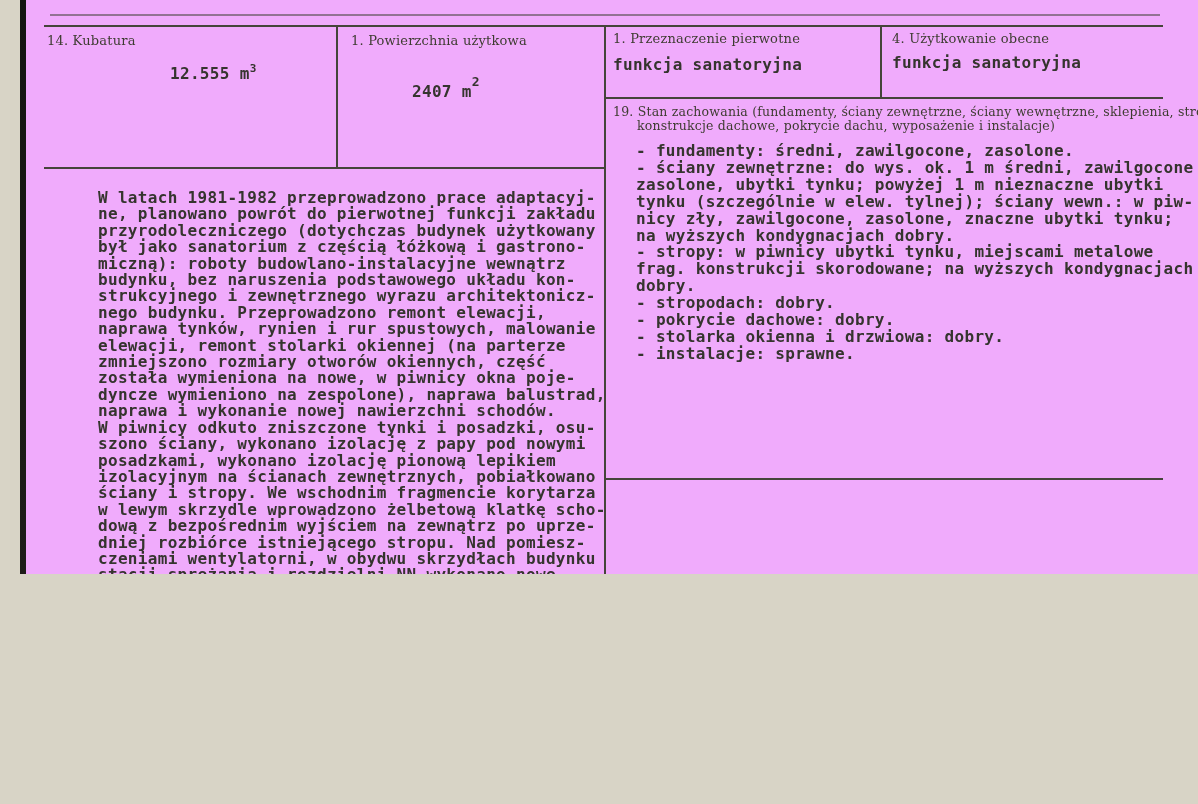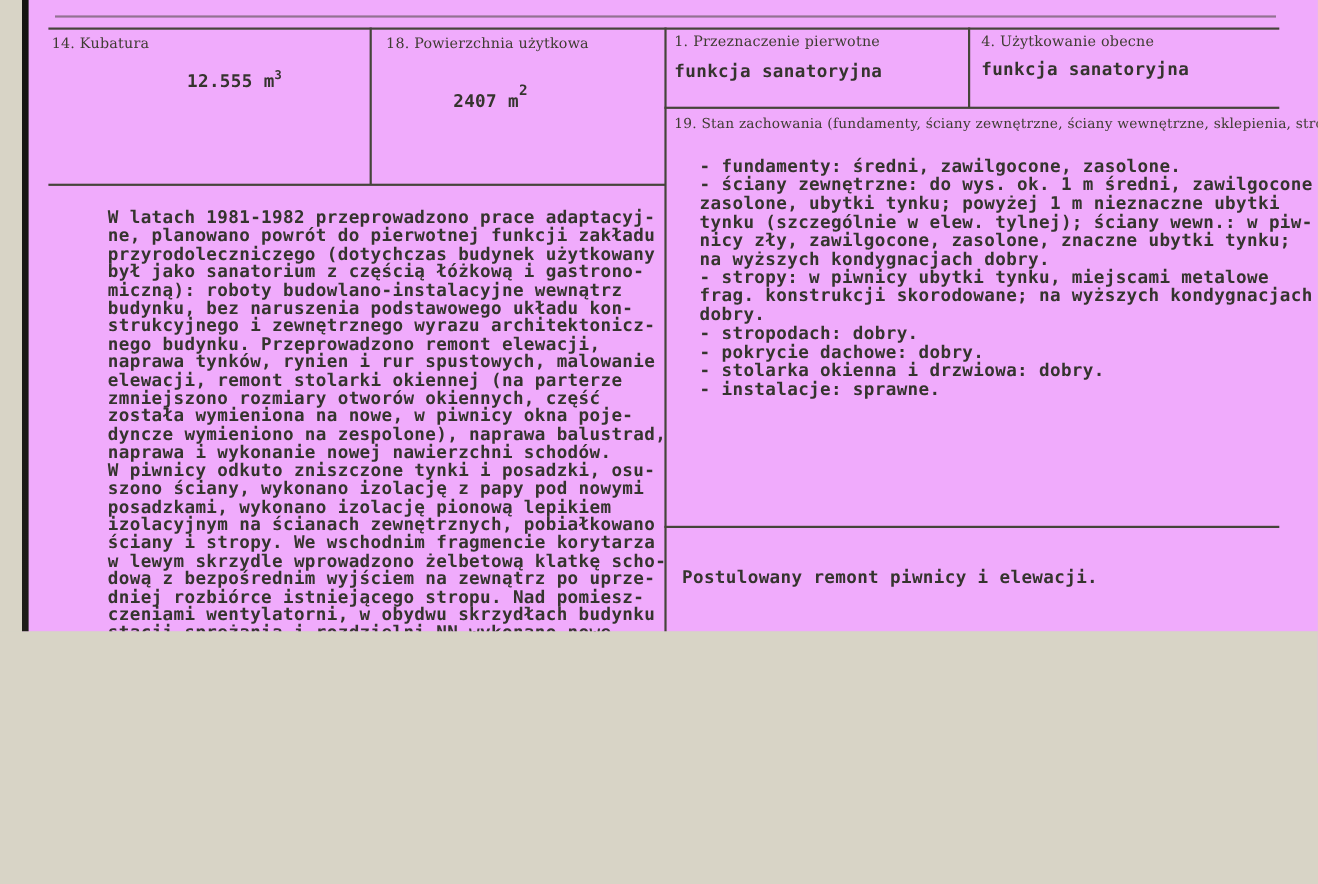--- a/index.html
+++ b/index.html
@@ -84,30 +84,31 @@
   <div class="vline" style="left:316px; top:25px; height:143px;"></div>
   <div class="hline" style="left:24px; top:167px; width:561px;"></div>
   <div class="vline" style="left:584px; top:25px; height:716px;"></div>
   <div class="vline" style="left:860px; top:25px; height:73px;"></div>
   <div class="hline" style="left:584px; top:97px; width:559px;"></div>
   <div class="hline" style="left:584px; top:478px; width:559px;"></div>
 
   <div class="form-label" style="left:27px; top:33px;">14. Kubatura</div>
   <div class="typed" style="left:150px; top:64px;text-align:right;"><span>12.555 m</span><span class="sup">3</span></div>
 
-  <div class="form-label" style="left:331px; top:33px;">18. Powierzchnia użytkowa</div>
+  <div class="form-label" style="left:331px; top:33px;">1. Powierzchnia użytkowa</div>
   <div class="typed" style="left:392px; top:82px;"><span>2407 m</span><span class="sup high">2</span></div>
 
   <div class="form-label" style="left:593px; top:31px;">1. Przeznaczenie pierwotne</div>
   <div class="typed" style="left:593px; top:55px;">funkcja sanatoryjna</div>
 
   <div class="form-label" style="left:872px; top:31px;">4. Użytkowanie obecne</div>
   <div class="typed" style="left:872px; top:53px;">funkcja sanatoryjna</div>
 
   <div class="form-label small" style="left:593px; top:104px;">19. Stan zachowania (fundamenty, ściany  zewnętrzne, ściany wewnętrzne, sklepienia, stropy,</div>
+  <div class="form-label small" style="left:617px; top:118px;">konstrukcje dachowe, pokrycie dachu, wyposażenie i instalacje)</div>
   <div class="typed typed-block right-col" style="left:616px; top:143px;">- fundamenty: średni, zawilgocone, zasolone.
 - ściany zewnętrzne: do wys. ok. 1 m średni, zawilgocone
 zasolone, ubytki tynku; powyżej 1 m nieznaczne ubytki
 tynku (szczególnie w elew. tylnej); ściany wewn.: w piw-
 nicy zły, zawilgocone, zasolone, znaczne ubytki tynku;
 na wyższych kondygnacjach dobry.
 - stropy: w piwnicy ubytki tynku, miejscami metalowe
 frag. konstrukcji skorodowane; na wyższych kondygnacjach
 dobry.
 - stropodach: dobry.
@@ -144,15 +145,14 @@
 nr 028 wykonano nowy strop na dodatkowych słupach
 konstrukcyjnych oraz żelbetową nieckę basenu lecz-
 niczego na parterze. W pomieszcz. nr 08 wymieniono
 strop. Wprowadzono stalowe belki wzmacniające
 stropy pod niektóre ścianki działowe. Wykuto
 kilka nowych otworów drzwiowych, montażowych i
 przebić instalacyjnych (przewody wentylacji grawi-
 tacyjnej). Wymiana części stolarki drzwiowej. Wybu-
 rzenie  niektórych ścianek działowych.</div>
 
-  <div class="typed" style="left:600px; top:515px;">Postulowany remont piwnicy i elewacji.</div>
 
 </div>
 
 </body></html>

